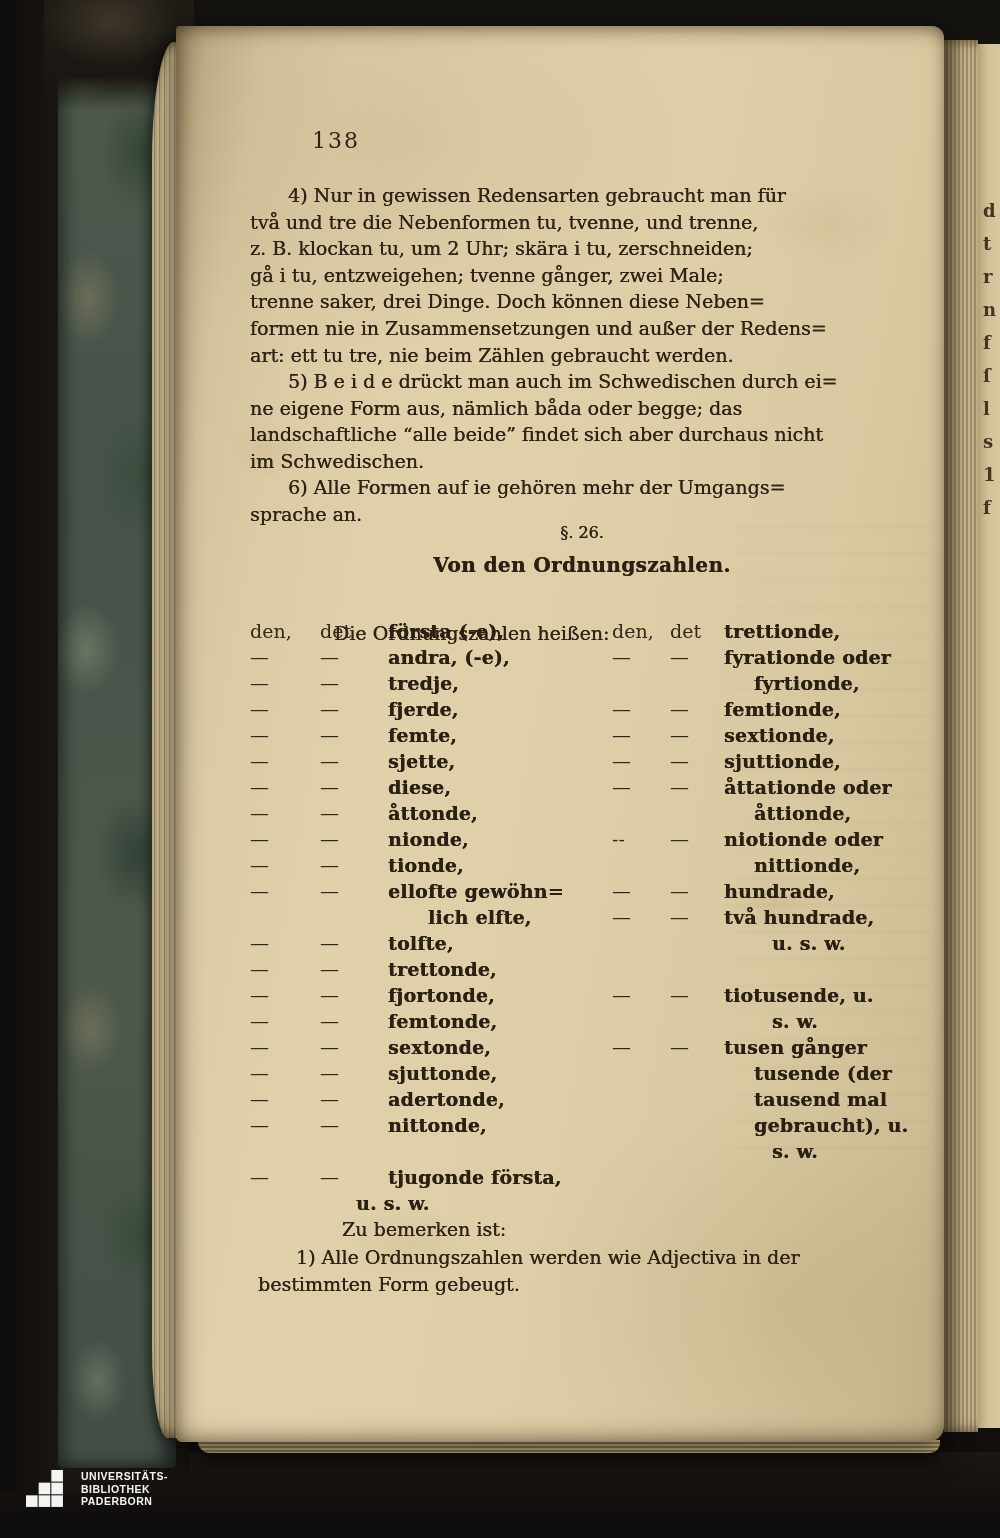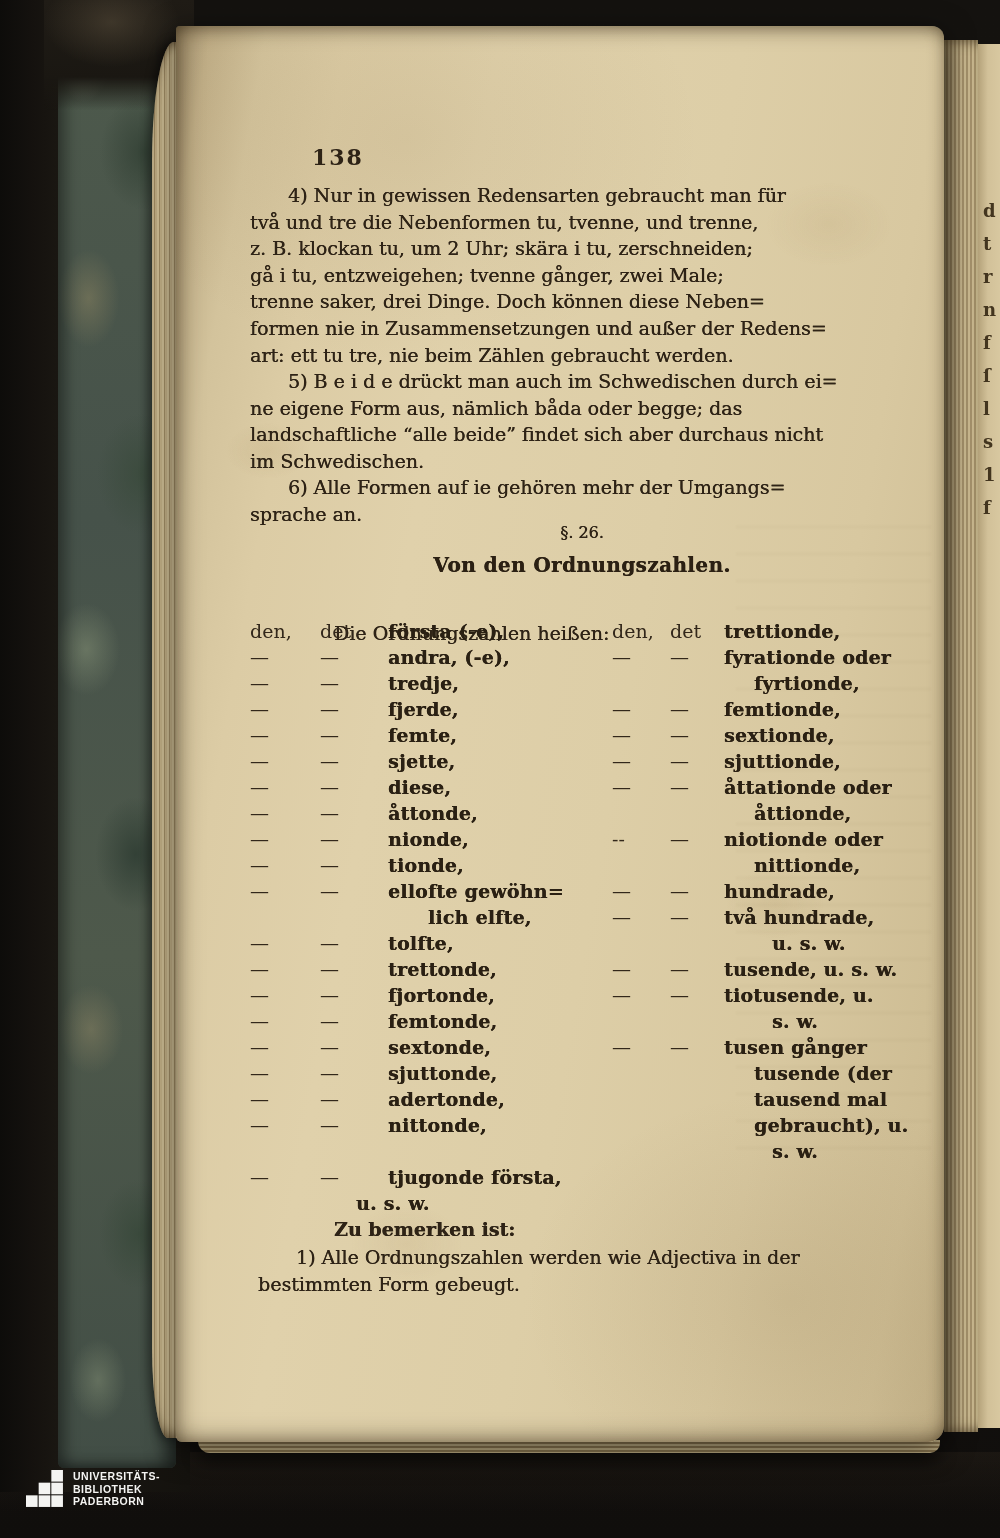--- a/index.html
+++ b/index.html
@@ -63,22 +63,22 @@
   .foxing{position:absolute;inset:0;border-radius:inherit;pointer-events:none;
     background:
       radial-gradient(60px 40px at 12% 30%, rgba(146,110,60,.10), transparent 70%),
       radial-gradient(90px 60px at 85% 14%, rgba(146,110,60,.08), transparent 70%),
       radial-gradient(70px 50px at 78% 62%, rgba(146,110,60,.09), transparent 70%),
       radial-gradient(80px 55px at 30% 86%, rgba(146,110,60,.08), transparent 70%);}
   .showthrough{position:absolute;left:560px;top:500px;width:195px;height:640px;opacity:.5;pointer-events:none;
     background:repeating-linear-gradient(180deg, rgba(125,100,60,.10) 0 2px, transparent 2px 27px);
     filter:blur(1px);}
 
-  .page-number{position:absolute;left:136px;top:102px;font-size:22px;font-weight:bold;
-    letter-spacing:2px;color:#2e2316;margin-top:16px;}
+  .page-number{position:absolute;left:136px;top:102px;font-size:22px;font-weight:normal;
+    letter-spacing:2px;color:#2e2316;}
   .para{position:absolute;left:74px;width:664px;font-size:19px;line-height:26.6px;color:#2e2316;
     white-space:pre-line;text-indent:38px;text-shadow:.3px 0 0 currentColor;}
   .p4{top:156px}.p5{top:342px}.p6{top:448px}
   .sec-mark{position:absolute;left:74px;top:497px;width:664px;text-align:center;font-size:16px;
     color:#2e2316;text-shadow:.3px 0 0 currentColor;}
   .sec-title{position:absolute;left:74px;top:527px;width:664px;text-align:center;font-size:20px;
     font-weight:bold;color:#2b2013;letter-spacing:.4px;text-shadow:.3px 0 0 currentColor;}
   .intro{position:absolute;left:158px;top:563px;font-size:19px;color:#2e2316;
     text-shadow:.3px 0 0 currentColor;margin-top:33px;}
   .olist{position:absolute;left:0;top:592px;width:100%;font-size:19px;color:#2e2316;}
@@ -86,26 +86,26 @@
   .half{position:absolute;top:0;white-space:nowrap;}
   .half.l{left:74px}.half.r{left:436px}
   .pre{display:inline-block;color:#32271a;}
   .half.l .p1{width:70px}.half.l .p2{width:68px}
   .half.r .p1{width:58px}.half.r .p2{width:54px}
   .term{font-weight:bold;color:#2a2013;letter-spacing:.2px;text-shadow:.2px 0 0 currentColor;}
   .half.l .ind1{padding-left:40px}
   .half.l .ind2{margin-left:-32px}
   .half.r .ind1{padding-left:30px}
   .half.r .ind2{padding-left:48px}
-  .note-head{position:absolute;left:158px;top:1192px;font-size:19px;color:#2e2316;
-    text-shadow:.3px 0 0 currentColor;font-weight:bold;}
+  .note-head{position:absolute;left:166px;top:1192px;font-size:19px;color:#2e2316;
+    text-shadow:.3px 0 0 currentColor;}
   .note{position:absolute;left:74px;top:1218px;width:664px;font-size:19px;line-height:26.6px;
     color:#2e2316;white-space:pre-line;text-indent:38px;text-shadow:.3px 0 0 currentColor;margin-left:8px;}
 
-  .watermark{position:absolute;left:26px;top:1470px;display:flex;align-items:center;gap:9px;
+  .watermark{position:absolute;left:26px;top:1470px;display:flex;align-items:center;gap:17px;
     font-family:"Liberation Sans","DejaVu Sans",sans-serif;}
   .wm-icon{width:38px;height:38px;display:block;}
   .wm-text{color:#f4f4f2;font-size:10.5px;font-weight:bold;letter-spacing:.5px;line-height:12.5px;}
 </style>
 </head>
 <body>
 
 <div class="scene">
   <div class="backdrop"></div>
   <div class="table-glow"></div>
@@ -202,21 +202,20 @@
         <div class="list-row">
           <span class="half l"><span class="pre p1"></span><span class="pre p2"></span><span class="term ind1">lich elfte,</span></span>
           <span class="half r"><span class="pre p1">—</span><span class="pre p2">—</span><span class="term">två hundrade,</span></span>
         </div>
         <div class="list-row">
           <span class="half l"><span class="pre p1">—</span><span class="pre p2">—</span><span class="term">tolfte,</span></span>
           <span class="half r"><span class="pre p1"></span><span class="pre p2"></span><span class="term ind2">u. s. w.</span></span>
         </div>
         <div class="list-row">
           <span class="half l"><span class="pre p1">—</span><span class="pre p2">—</span><span class="term">trettonde,</span></span>
-          <span class="half r"><span class="pre p1">—</span><span class="pre p2">—</span><span class="term">tusende, u. s. w.</span></span>
         </div>
         <div class="list-row">
           <span class="half l"><span class="pre p1">—</span><span class="pre p2">—</span><span class="term">fjortonde,</span></span>
           <span class="half r"><span class="pre p1">—</span><span class="pre p2">—</span><span class="term">tiotusende, u.</span></span>
         </div>
         <div class="list-row">
           <span class="half l"><span class="pre p1">—</span><span class="pre p2">—</span><span class="term">femtonde,</span></span>
           <span class="half r"><span class="pre p1"></span><span class="pre p2"></span><span class="term ind2">s. w.</span></span>
         </div>
         <div class="list-row">

